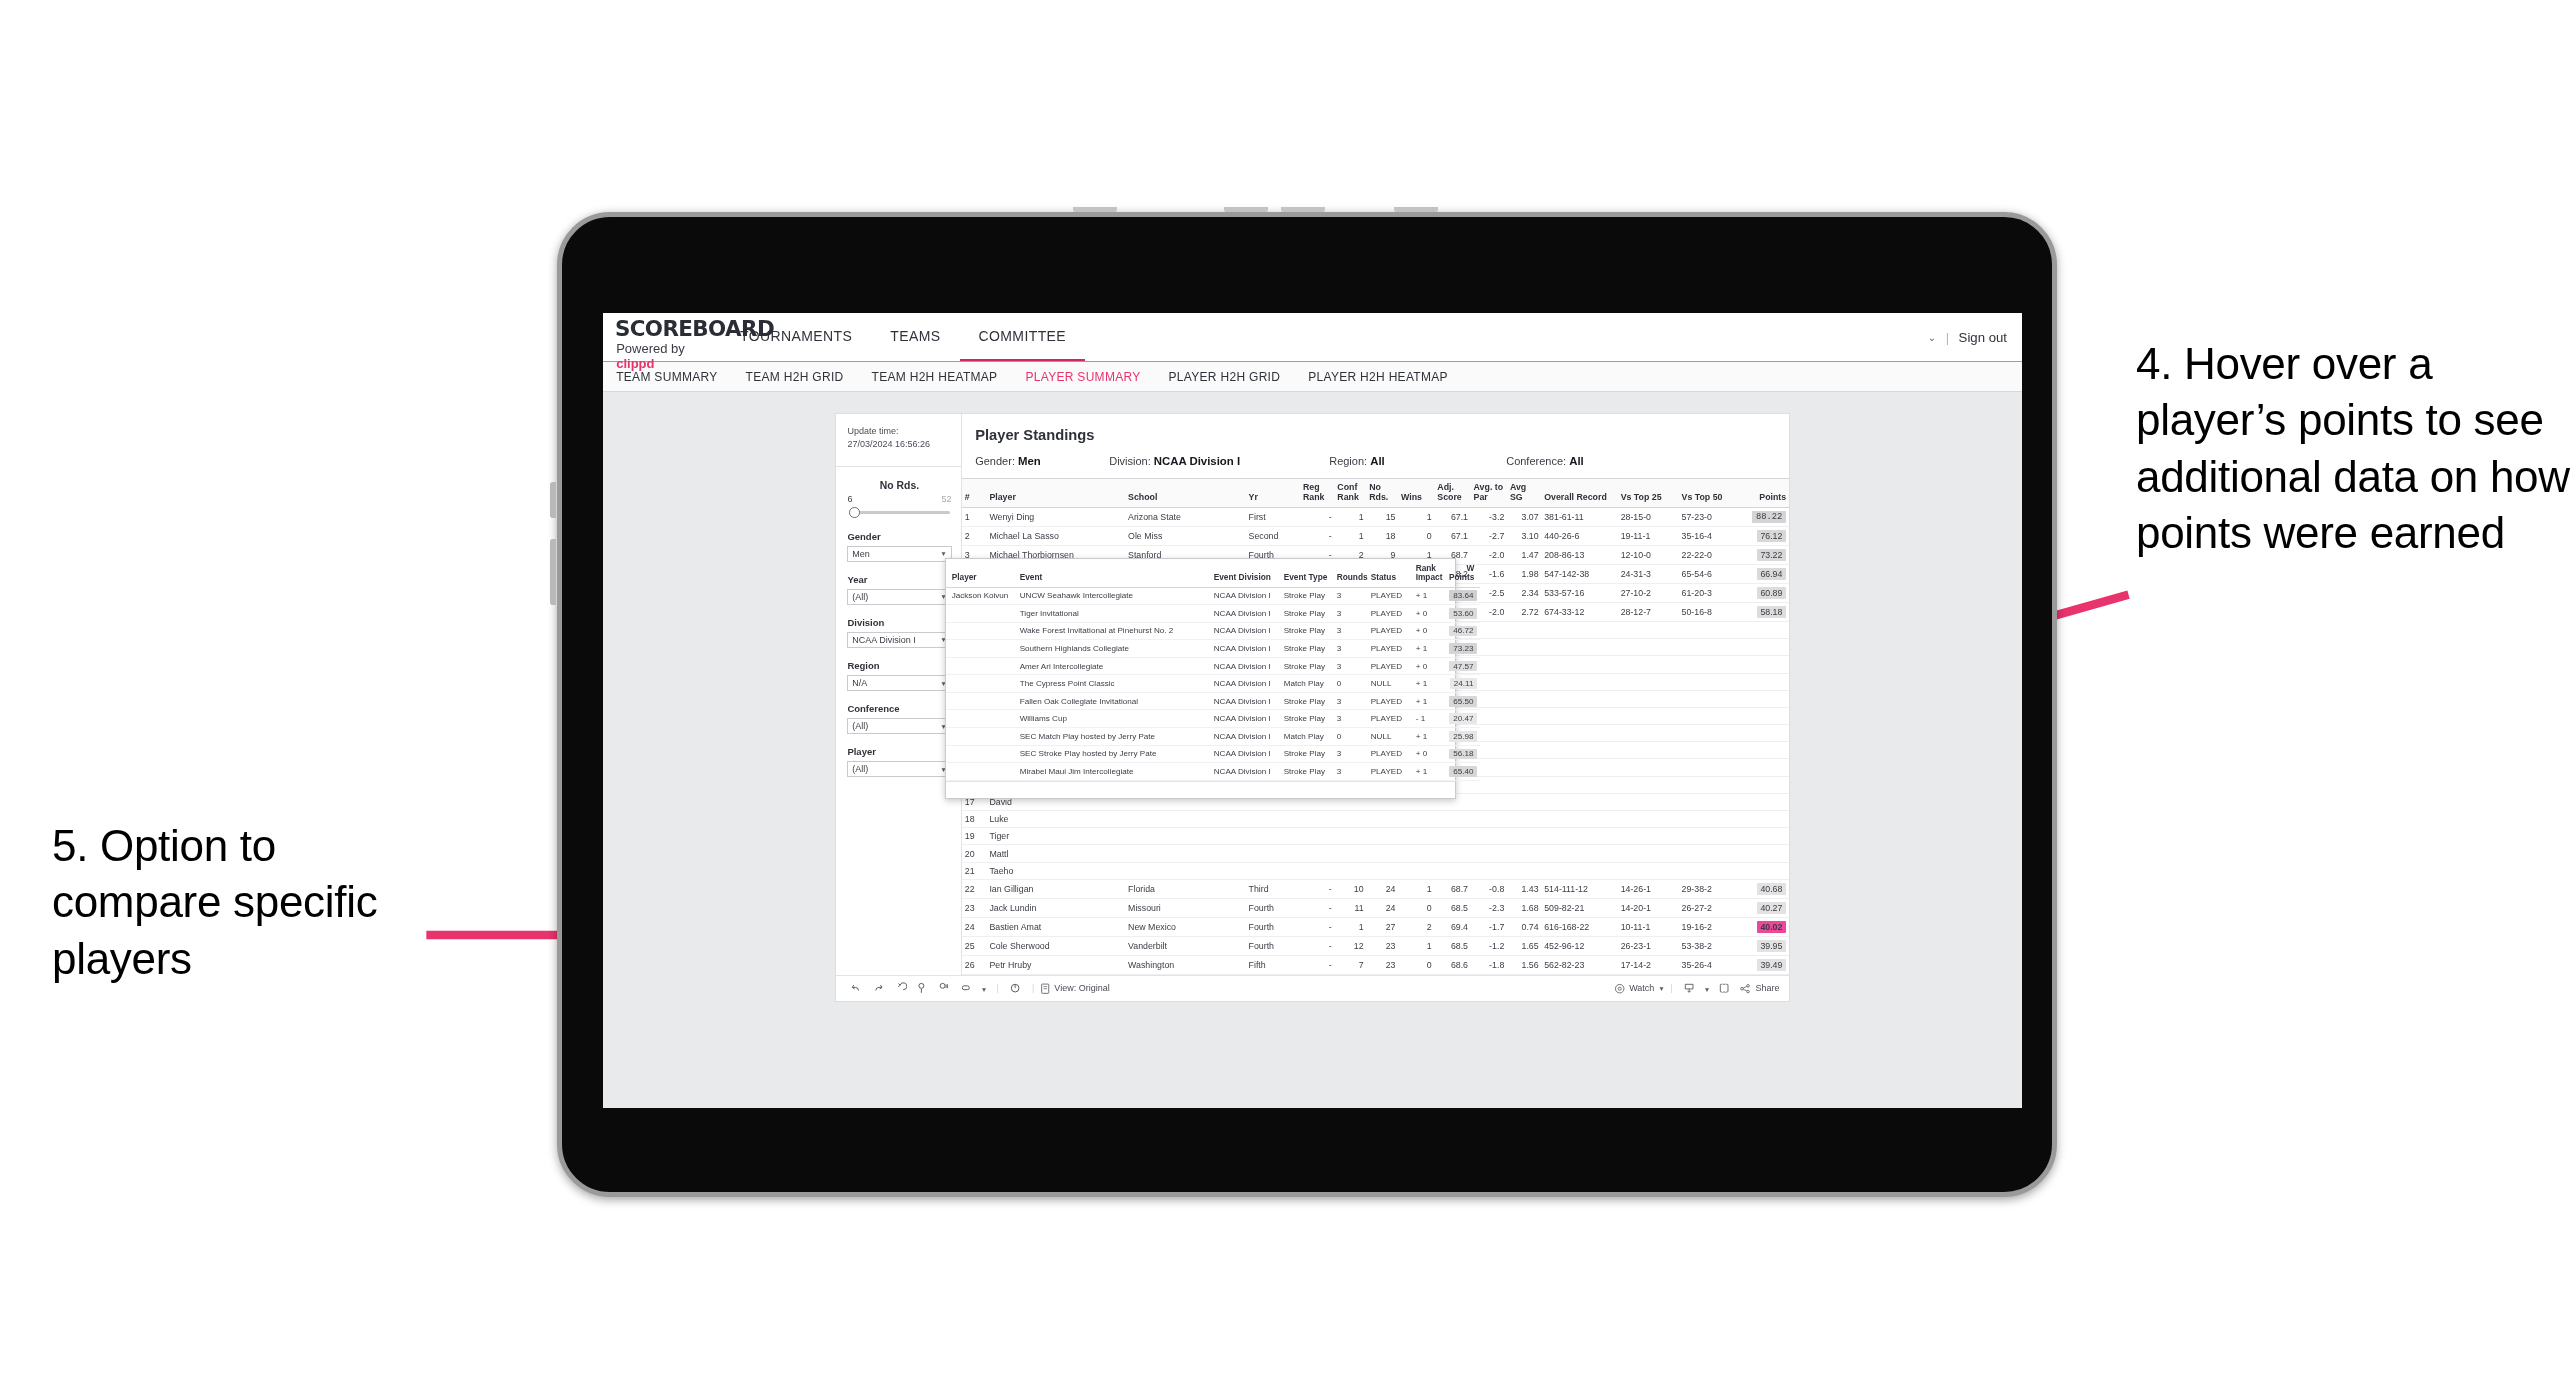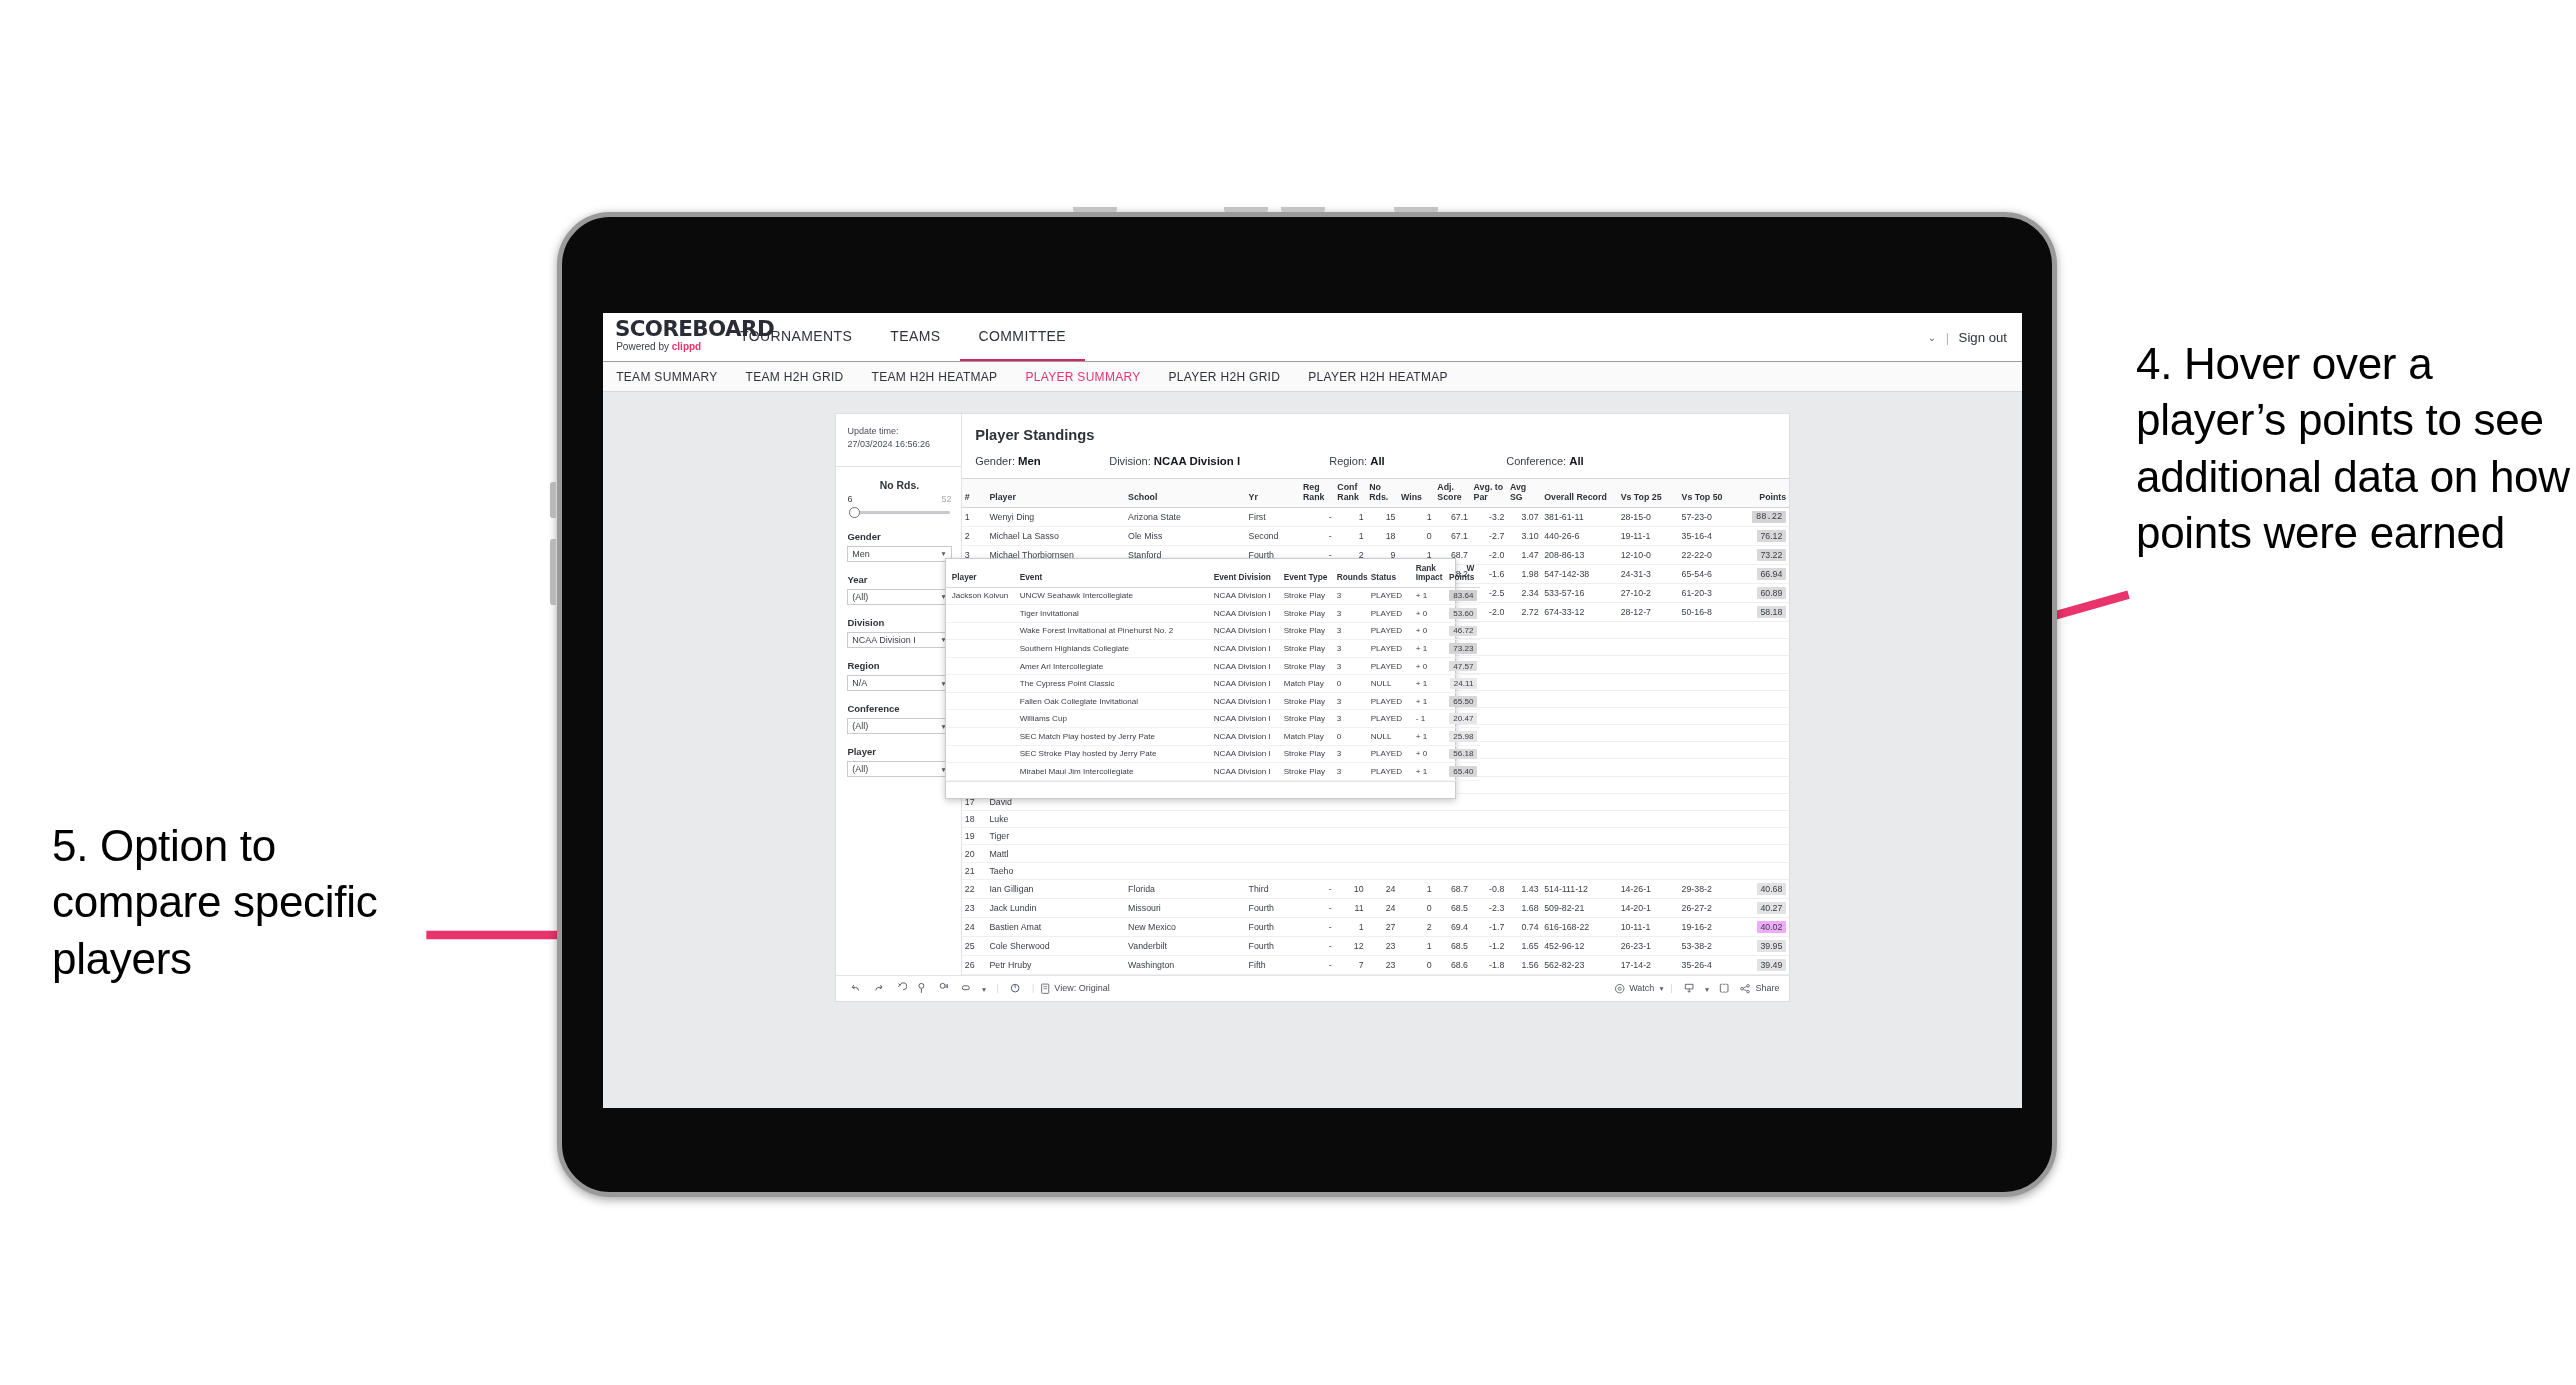--- a/index.html
+++ b/index.html
@@ -29,21 +29,21 @@
   #screen { position:absolute; left:41px; top:96px; width:1419px; height:795px;
             background:#e9eaec; overflow:hidden; }
 
   
   .app-header { height:49px; background:#fff; display:flex; align-items:stretch;
                 border-bottom:1.9px solid #9b9da2; position:relative; }
   .logo-box { width:118px; padding:6.6px 0 0 13.2px; }
   .logo-word { font-size:21px; font-weight:bold; letter-spacing:-0.6px;
                color:#2a2d36; line-height:.95;
                font-family:"DejaVu Sans", sans-serif; transform:scaleX(1.02); }
-  .logo-sub { font-size:10px; color:#3a3d45; margin-top:1.9px; }
+  .logo-sub { font-size:13px; color:#3a3d45; margin-top:1.9px; }
   .logo-sub b { color:#e8336d; font-weight:bold; }
   .nav-top { display:flex; align-items:center; }
   .nav-top .item { padding:0 19px; height:100%; display:flex; align-items:center;
        font-size:14px; letter-spacing:0.4px; color:#2f323a; cursor:pointer;
        border-bottom:2.8px solid transparent; }
   .nav-top .item.active { border-bottom-color:#d3265c; }
   .hdr-right { margin-left:auto; display:flex; align-items:center; gap:9.5px;
                padding-right:15px; font-size:13.2px; color:#2f323a; }
   .hdr-right .sep { color:#b5b7bc; }
 
@@ -692,21 +692,21 @@
                     <td class="c-rr">-</td>
                     <td class="c-cr">1</td>
                     <td class="c-nr">27</td>
                     <td class="c-w">2</td>
                     <td class="c-adj">69.4</td>
                     <td class="c-par">-1.7</td>
                     <td class="c-sg">0.74</td>
                     <td class="c-ov">616-168-22</td>
                     <td class="c-t25">10-11-1</td>
                     <td class="c-t50">19-16-2</td>
-                    <td class="c-pts pts-cell"><span class="pts-chip" style="background: #f0abfc;">40.02</span></td>
+                    <td class="c-pts pts-cell"><span class="pts-chip" style="background: #ec4899; font-weight: bold;">40.02</span></td>
                   </tr>
                   <tr>
                     <td class="c-num">25</td>
                     <td class="c-player">Cole Sherwood</td>
                     <td class="c-school">Vanderbilt</td>
                     <td class="c-yr">Fourth</td>
                     <td class="c-rr">-</td>
                     <td class="c-cr">12</td>
                     <td class="c-nr">23</td>
                     <td class="c-w">1</td>

